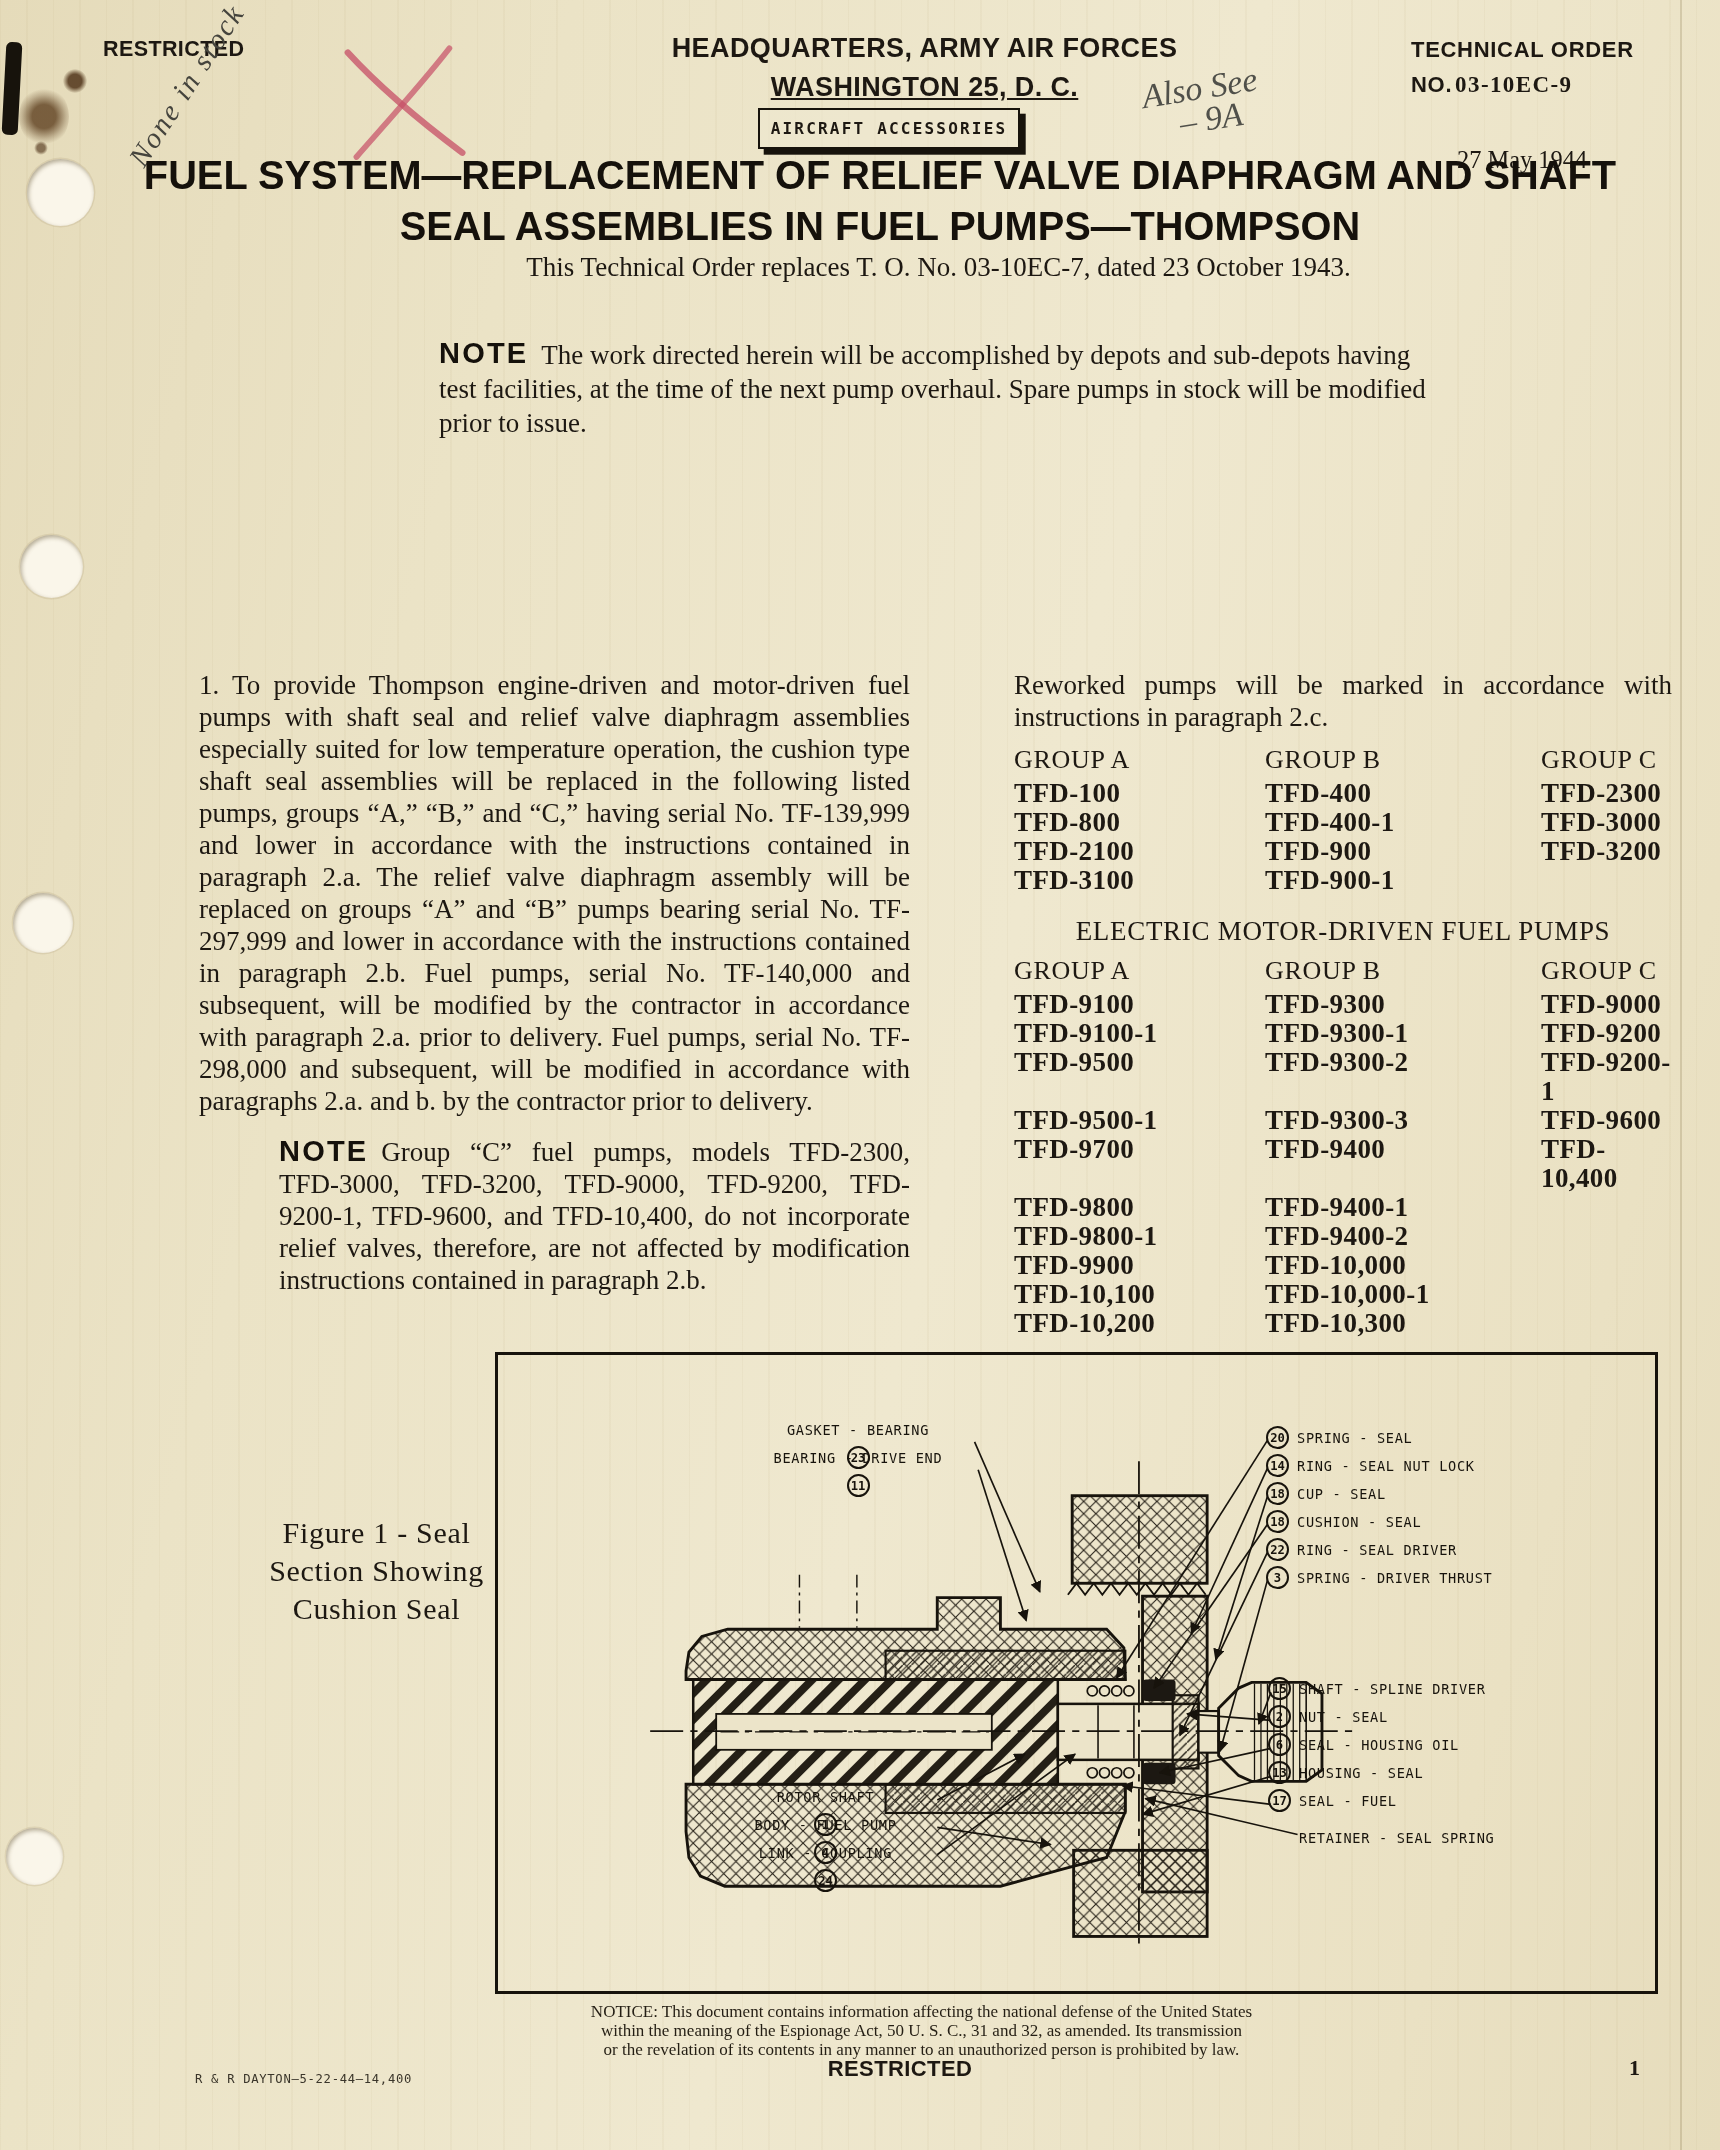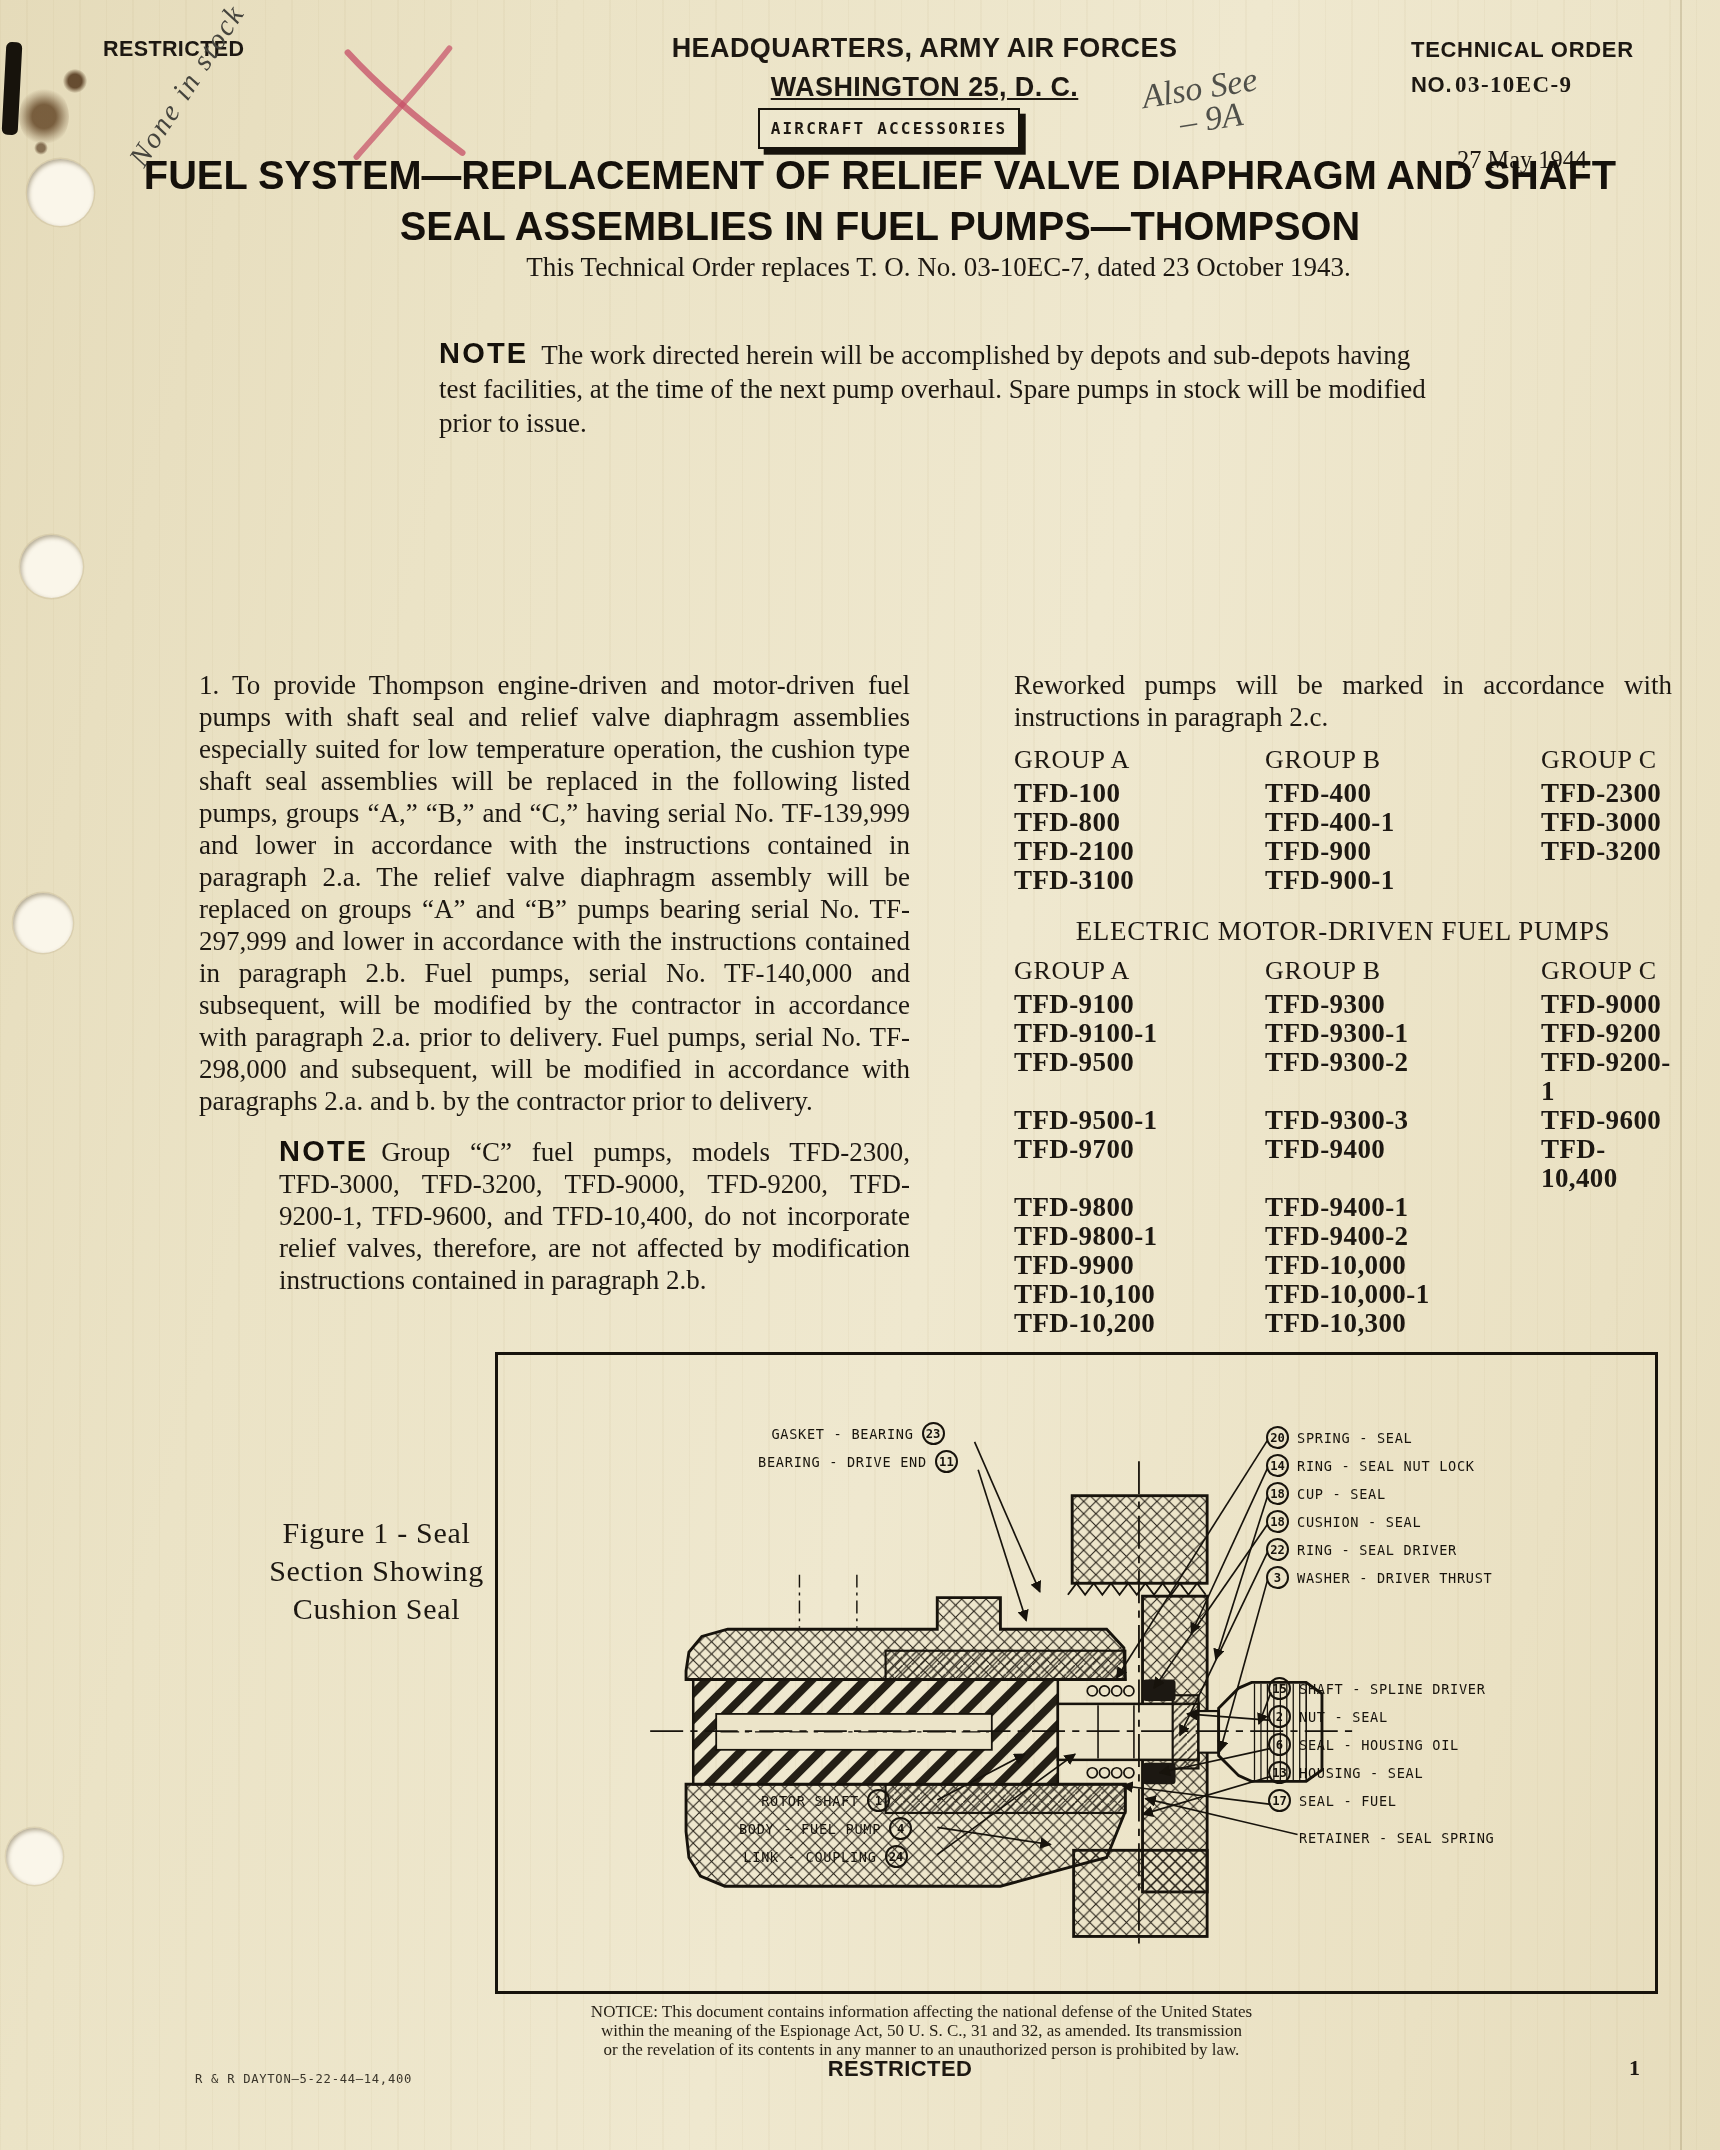--- a/index.html
+++ b/index.html
@@ -37,21 +37,21 @@
   .tbl-title{font:27px/29px "Liberation Serif",serif;text-align:center;letter-spacing:0.7px;}
   .tbl-grid{display:grid;grid-template-columns:251px 276px 131px;}
   .tbl-grid .h{font:26px/29px "Liberation Serif",serif;letter-spacing:0.7px;}
   .tbl-grid .c{font:bold 27px/29px "Liberation Serif",serif;letter-spacing:0.4px;}
   
   .fig-box{position:absolute;left:495px;top:1352px;width:1163px;height:642px;
            border:3.6px solid #17130c;box-sizing:border-box;}
   .caption{position:absolute;left:215px;top:1514px;width:323px;text-align:center;
            font:30px/38px "Liberation Serif",serif;letter-spacing:0.7px;color:#1d1812;}
   .lblrow{display:flex;align-items:center;height:23px;margin-bottom:5px;gap:8px;}
-  .lblrow.right-align{justify-content:center;}
+  .lblrow.right-align{justify-content:flex-start;flex-direction:column;}
   .callout-num{box-sizing:border-box;width:23px;height:23px;border:2.2px solid #17130c;border-radius:50%;
            flex:0 0 23px;display:flex;align-items:center;justify-content:center;
            font:bold 12.2px "DejaVu Sans Mono",monospace;color:#17130c;}
   .lbltxt{font:13.6px "DejaVu Sans Mono",monospace;letter-spacing:0.7px;color:#17130c;white-space:nowrap;}
   
   .handwriting{font-family:"Liberation Serif",serif;font-style:italic;color:#45443d;}
   
   .notice{position:absolute;left:380px;top:2002px;width:1083px;text-align:center;
           font:17px/19px "Liberation Serif",serif;color:#241e14;}
   .printer{font:12.2px "DejaVu Sans Mono",monospace;letter-spacing:0.7px;color:#3a352a;}
@@ -306,21 +306,21 @@
     <div class="lblrow">
         <span class="callout-num">18</span>
         <span class="lbltxt">CUSHION - SEAL</span>
       </div>
     <div class="lblrow">
         <span class="callout-num">22</span>
         <span class="lbltxt">RING - SEAL DRIVER</span>
       </div>
     <div class="lblrow">
         <span class="callout-num">3</span>
-        <span class="lbltxt">WASHER - DRIVER THRUST</span>
+        <span class="lbltxt">SPRING - DRIVER THRUST</span>
       </div>
   </div>
 
   <div class="abs" style="left:1268px;top:1677px;">
     <div class="lblrow">
         <span class="callout-num">15</span>
         <span class="lbltxt">SHAFT - SPLINE DRIVER</span>
       </div>
     <div class="lblrow">
         <span class="callout-num">2</span>

